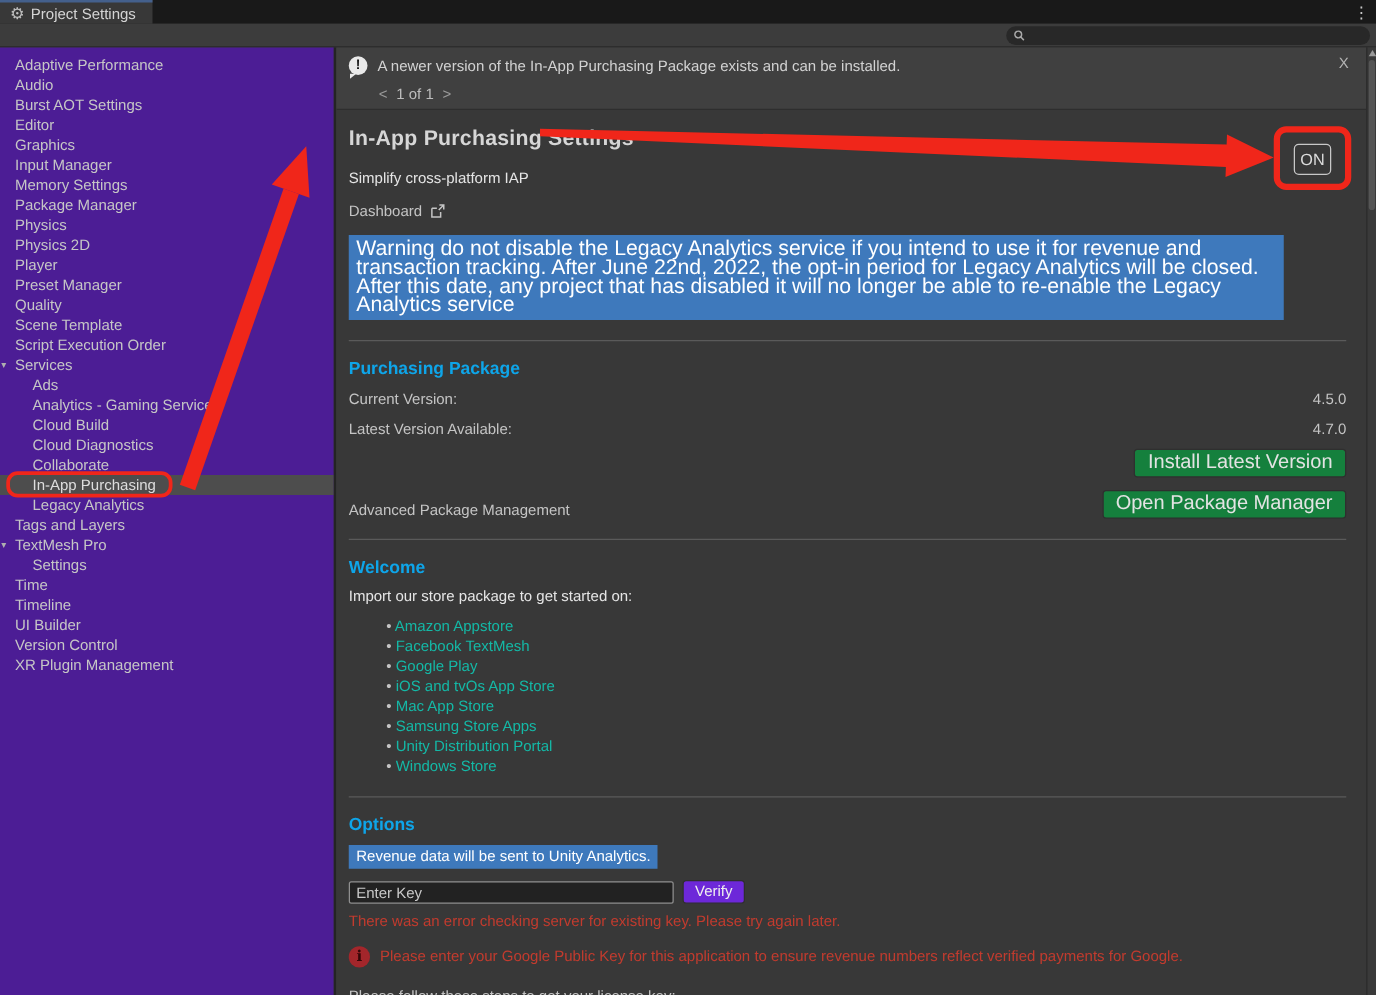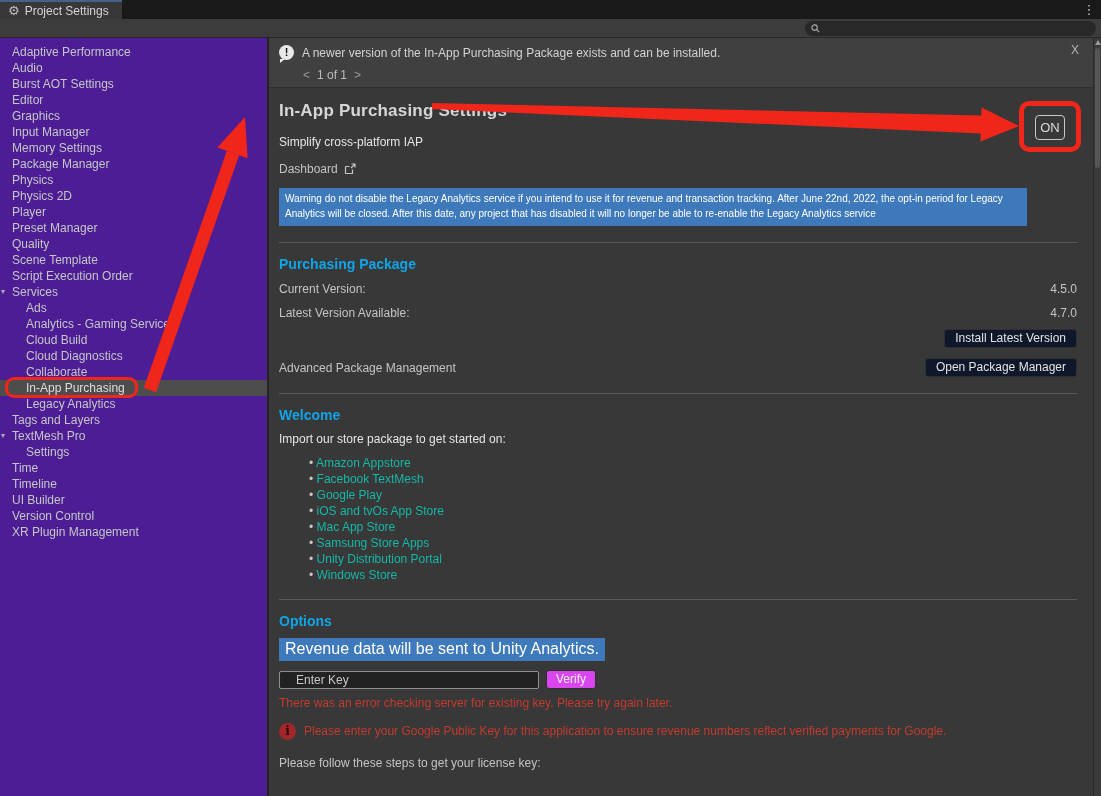--- a/index.html
+++ b/index.html
@@ -44,35 +44,35 @@
   .notif-msg { color:#D2D2D2; font-size:12px; }
   .notif-close { position:absolute; right:14px; top:5px; color:#B4B4B4; font-size:12px; cursor:pointer; }
   .notif-pager { margin:8px 0 0 24px; color:#BDBDBD; font-size:12px; display:flex; gap:7px; }
   .pager-arrow { color:#9A9A9A; cursor:pointer; }
 
   .content { padding:0 16px 0 10px; }
   h1.page-title { font-size:17px; font-weight:600; color:#D6D6D6; margin-top:13px; letter-spacing:.2px; }
   .row-label { margin-top:14px; color:#e5e5e5; }
   .dash-row { margin-top:13px; display:flex; align-items:center; gap:6px; color:#C4C4C4; cursor:pointer; }
   .warnbox { margin-top:12px; width:748px; background:#3E79BC; color:#FFFFFF; padding:3px 6px 5px 6px;
-    font-size:10px; line-height:15px; }
+    font-size:17px; line-height:15px; }
   hr.sep { border:none; border-top:1px solid #5A5A5A; margin:16px 0 0 0; }
   h2.section { font-size:14px; font-weight:700; color:#0ea5e9; margin-top:13px; }
-  .kv-row { display:flex; justify-content:space-between; align-items:center; margin-top:10px; color:#C4C4C4; }
+  .kv-row { display:flex; justify-content:space-between; align-items:flex-end; margin-top:10px; color:#C4C4C4; }
   .btn-row { display:flex; justify-content:flex-end; margin-top:9px; }
-  .ubtn { background:#0f172a; border:1px solid #2F2F2F; border-radius:3px; color:#E3E3E3; font-size:12px;
+  .ubtn { background:#15803d; border:1px solid #2F2F2F; border-radius:3px; color:#E3E3E3; font-size:16px;
     padding:1px 10px 2px 10px; cursor:pointer; font-family:inherit; }
   .stores { margin:9px 0 0 30px; list-style:none; }
   .stores li { line-height:16px; color:#14b8a6; }
   .stores li::before { content:"• "; color:#C4C4C4; }
-  .chip { display:inline-block; margin-top:9px; background:#3E79BC; color:#FFF; padding:2px 6px 3px 6px; font-size:16px; }
+  .chip { display:inline-block; margin-top:9px; background:#3E79BC; color:#FFF; padding:2px 6px 3px 6px; font-size:12px; }
   .key-row { margin-top:9px; display:flex; align-items:center; gap:7px; }
   .key-input { width:260px; height:18px; background:#222222; border:1px solid #8F8F8F; border-radius:2px;
-    color:#C8C8C8; font-size:12px; padding:0 16px; font-family:inherit; outline:none; }
-  .verify-btn { background:#d946ef; border:1px solid #2F2F2F; border-radius:3px; color:#EFEFEF;
+    color:#C8C8C8; font-size:12px; padding:0 5px; font-family:inherit; outline:none; }
+  .verify-btn { background:#6d28d9; border:1px solid #2F2F2F; border-radius:3px; color:#EFEFEF;
     font-size:12px; padding:1px 9px 2px 9px; cursor:pointer; font-family:inherit; }
   .error-text { margin-top:7px; color:#C23B2E; font-size:12px; }
   .ginfo-row { margin-top:13px; display:flex; align-items:flex-start; gap:8px; }
   .info-icon { width:17px; height:17px; border-radius:50%; background:#A3262B; color:#340607; font-weight:700;
     font-size:12px; text-align:center; line-height:17px; flex:0 0 auto; font-family:"DejaVu Serif",serif; }
   .ginfo-text { color:#C23B2E; font-size:12px; margin-top:1px; }
   .steps-intro { margin-top:16px; color:#C4C4C4; }
 
   
   .on-button { position:absolute; left:1035px; top:115px; width:30px; height:25px; border:1px solid #C8C8C8;

